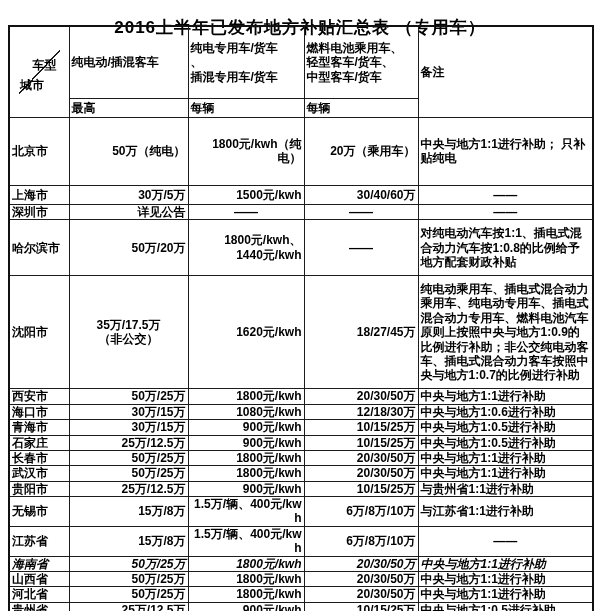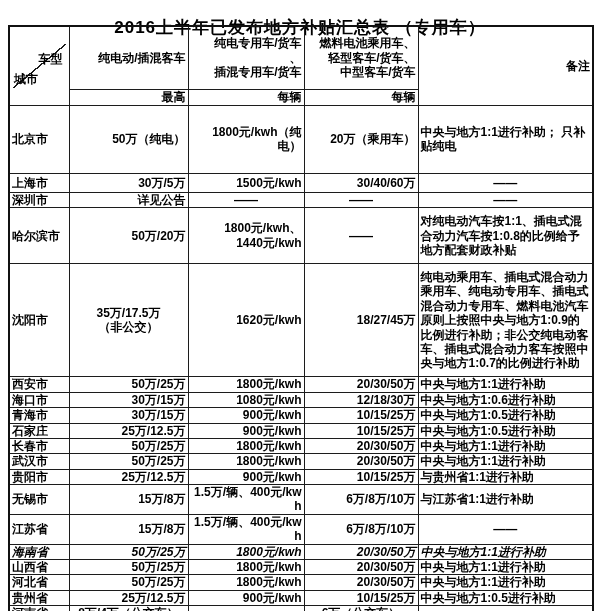--- a/index.html
+++ b/index.html
@@ -8,21 +8,21 @@
   .watermark{position:absolute;left:8px;top:8px;font-size:12px;color:#9b9b9b;
              white-space:nowrap;z-index:0;}
   .title{position:absolute;left:0;top:2px;width:100%;text-align:center;
          font-size:17px;font-weight:bold;letter-spacing:1px;z-index:1;margin-top:14px;}
   table.subsidy{position:absolute;left:8px;top:25px;width:584px;z-index:2;
                 border-collapse:collapse;table-layout:fixed;
                 border:2px solid #111;background:transparent;}
   table.subsidy th, table.subsidy td{
       border:1px solid #1c1c1c;padding:0 2px;font-size:12px;line-height:1.2;
       vertical-align:middle;overflow:hidden;word-break:break-all;}
-  table.subsidy th{font-weight:bold;text-align:right;white-space:pre-line;}
+  table.subsidy th{font-weight:bold;text-align:left;white-space:pre-line;}
   tr.hdr1{height:62px;}
   tr.hdr2{height:16px;padding-left:44px;}
   td.city{font-weight:bold;text-align:left;padding-left:2px;white-space:nowrap;}
   td.v{text-align:right;padding-right:1px;white-space:pre-line;font-weight:bold;}
   td.note{font-size:11px;line-height:1.22;text-align:left;padding:0 1px;font-weight:bold;}
   td.c{text-align:center;padding-right:1px;}
   .corner{position:relative;width:100%;height:100%;
       background:linear-gradient(to bottom right,
         transparent calc(50% - 0.7px), #1c1c1c calc(50% - 0.7px),
         #1c1c1c calc(50% + 0.7px), transparent calc(50% + 0.7px));}
@@ -38,21 +38,21 @@
   <table class="subsidy">
     <colgroup>
       <col style="width:60px">
         <col style="width:119px">
         <col style="width:116px">
       <col style="width:114px">
         <col style="width:175px">
     </colgroup>
     <thead>
       <tr class="hdr1">
-        <th rowspan="2" style="padding:3px">
+        <th rowspan="2" style="padding:9px">
           <div class="corner">
             <span class="tr">车型</span>
             <span class="bl">城市</span>
           </div>
         </th>
         <th>纯电动/插混客车</th>
         <th>纯电专用车/货车
 、
 插混专用车/货车</th>
         <th>燃料电池乘用车、

